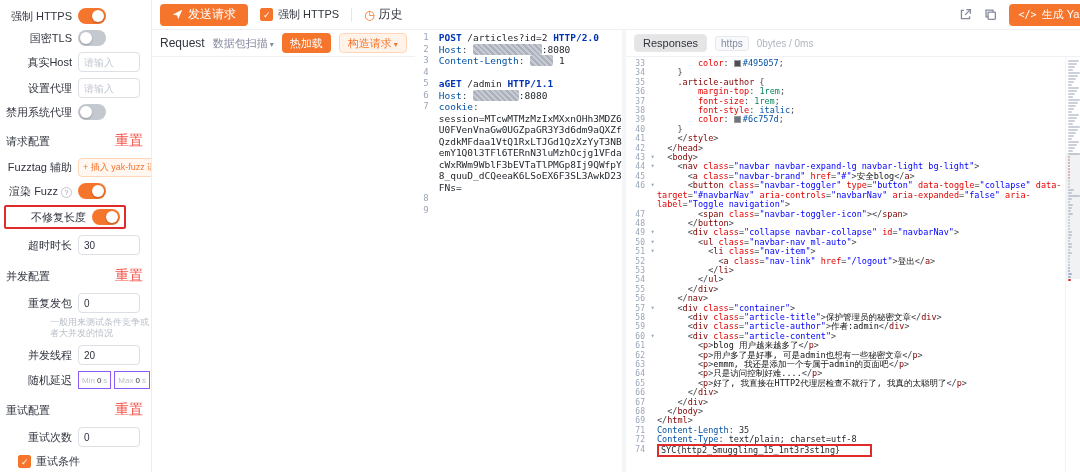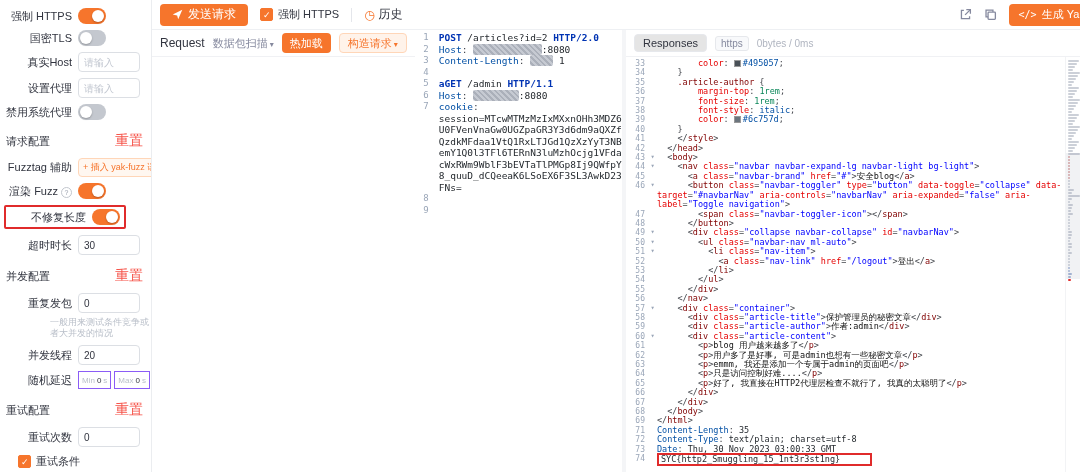--- a/index.html
+++ b/index.html
@@ -500,25 +500,20 @@
               </div>
               <div class="code-line">
                 <span class="gutter">71</span>
                 <span class="fold"></span>
                 <span class="code-content"><span class="tk-hn">Content-Length</span><span class="tk-punc">: </span><span class="tk-pl">35</span></span>
               </div>
               <div class="code-line">
                 <span class="gutter">72</span>
                 <span class="fold"></span>
                 <span class="code-content"><span class="tk-hn">Content-Type</span><span class="tk-punc">: </span><span class="tk-pl">text/plain; charset=utf-8</span></span>
-              </div>
-              <div class="code-line">
-                <span class="gutter">73</span>
-                <span class="fold"></span>
-                <span class="code-content"><span class="tk-hn">Date</span><span class="tk-punc">: </span><span class="tk-pl">Thu, 30 Nov 2023 03:00:33 GMT</span></span>
               </div>
               <div class="code-line">
                 <span class="gutter">74</span>
                 <span class="fold"></span>
                 <span class="code-content"><span class="flag-box"><span class="tk-pl">SYC{http2_Smuggling_15_1nt3r3st1ng}</span></span></span>
               </div>
             </div>
           <div class="minimap" id="minimap">
               <div class="mm-bar" style="width: 11px;"></div>
               <div class="mm-bar" style="width: 9px;"></div>

